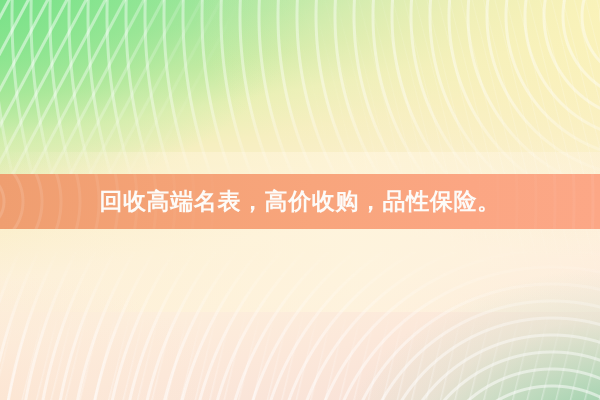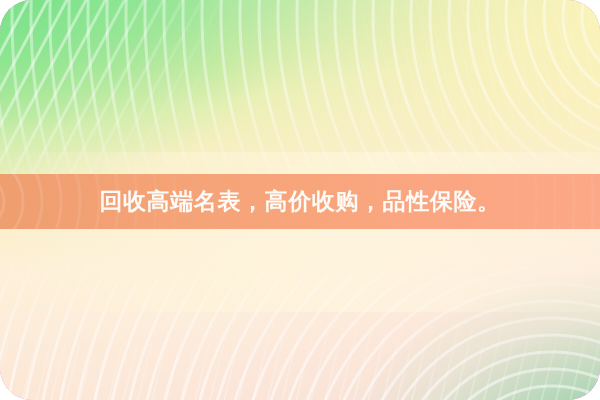--- a/index.html
+++ b/index.html
@@ -10,21 +10,20 @@
   body {
     font-family: "Liberation Sans", "DejaVu Sans", sans-serif;
   }
 
   #banner {
     position: relative;
     width: 600px;
     height: 400px;
     overflow: hidden;
     background: #d946ef;
-    border-radius: 32px;
   }
 
   
   .bg-layer {
     position: absolute;
     inset: 0;
     pointer-events: none;
   }
 
   

